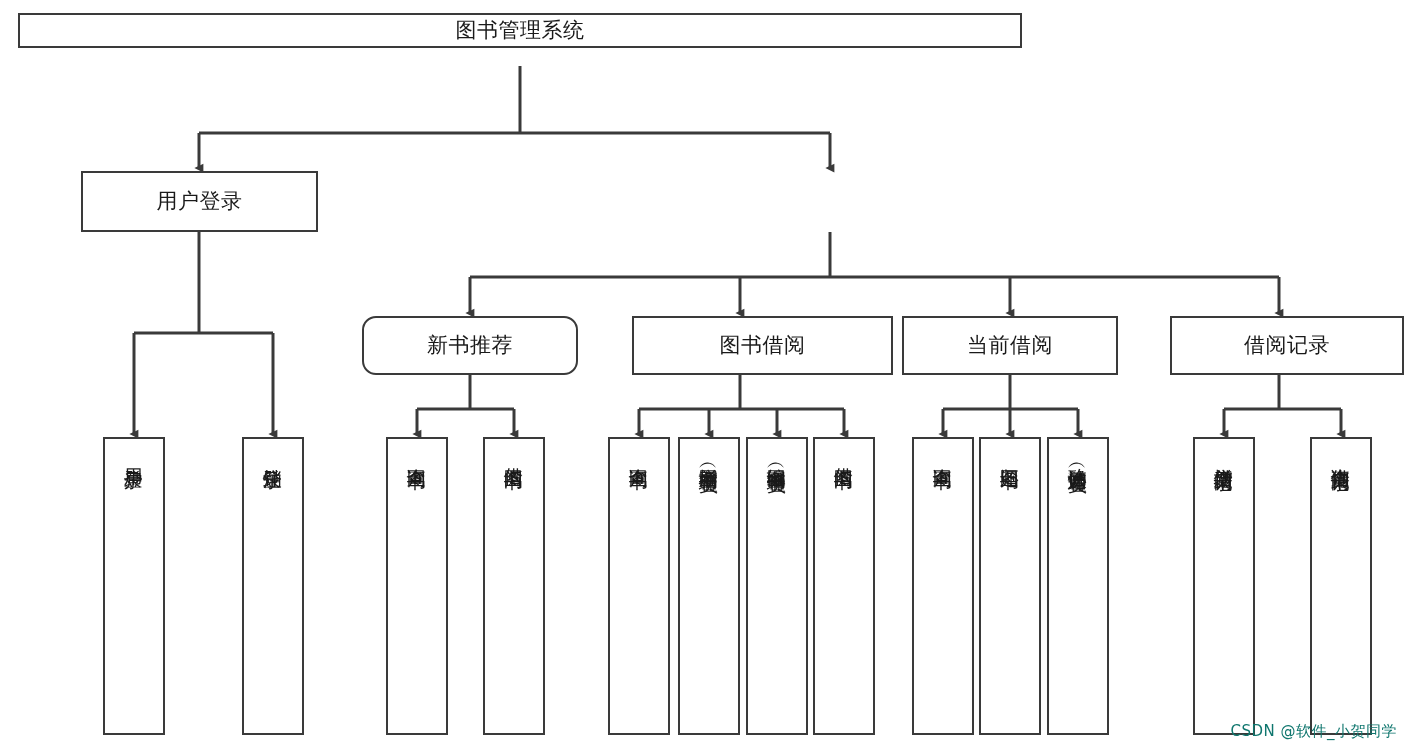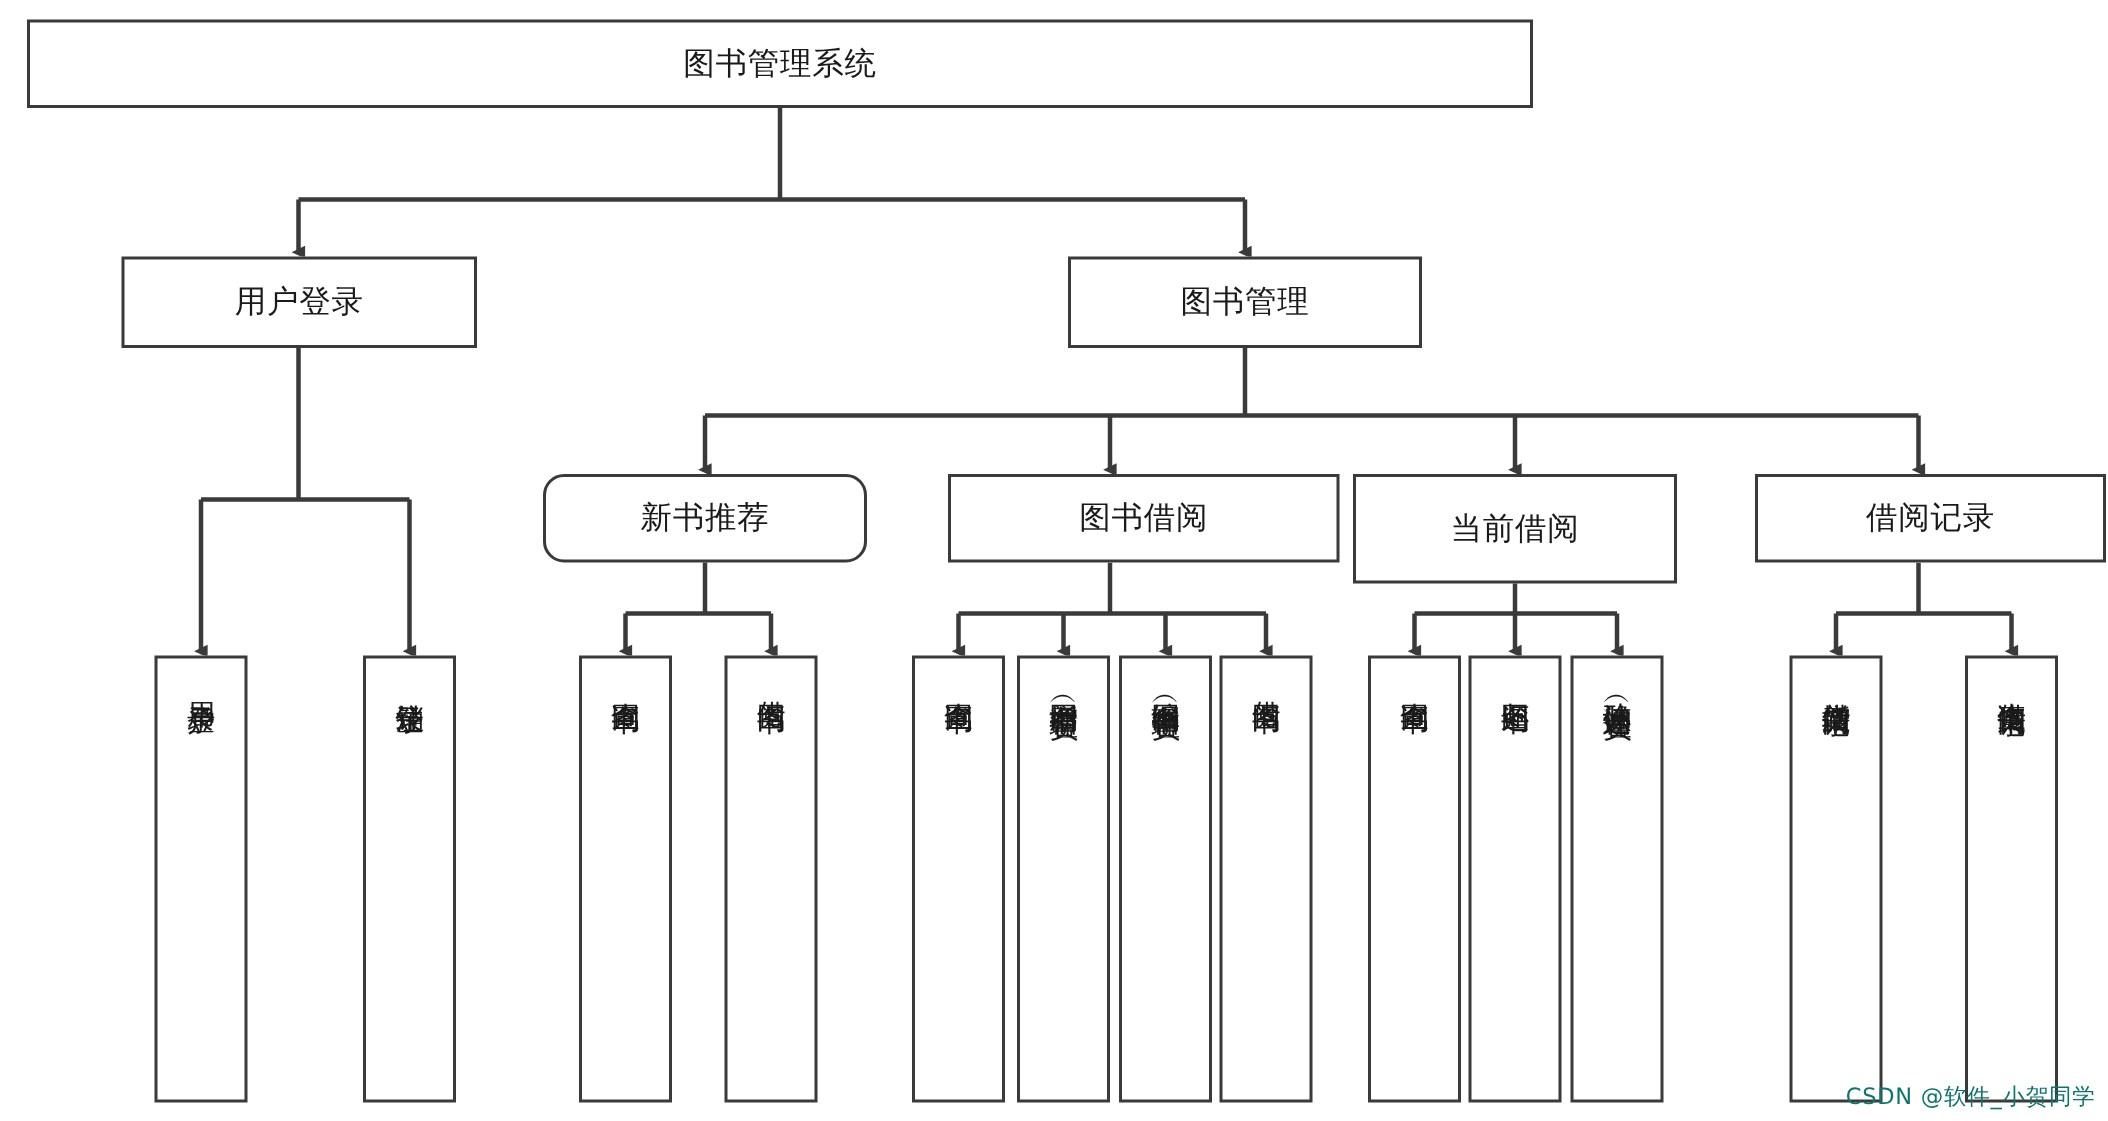--- a/index.html
+++ b/index.html
@@ -114,38 +114,35 @@
       <path d="M1010,409 L1010,434" marker-end="url(#arrow)"></path>
       <path d="M1078,409 L1078,434" marker-end="url(#arrow)"></path>
 
       <path d="M1279,375 L1279,409"></path>
       <path d="M1224,409 L1341,409"></path>
       <path d="M1224,409 L1224,434" marker-end="url(#arrow)"></path>
       <path d="M1341,409 L1341,434" marker-end="url(#arrow)"></path>
     </g>
   </svg>
 
-  <div class="node horiz root" style="left:18px; top:13px; width:1004px; height:59px;">
+  <div class="node horiz root" style="left:18px; top:13px; width:1004px; height:35px;">
     <span class="label">图书管理系统</span>
   </div>
 
   <div class="node horiz" style="left:81px; top:171px; width:237px; height:61px;">
     <span class="label">用户登录</span>
-  </div>
-  <div class="node horiz" style="left:712px; top:171px; width:236px; height:61px;">
-    <span class="label">图书管理</span>
   </div>
 
   <div class="node horiz" style="left:362px; top:316px; width:216px; height:59px;border-radius:14px;">
     <span class="label">新书推荐</span>
   </div>
   <div class="node horiz" style="left:632px; top:316px; width:261px; height:59px;">
     <span class="label">图书借阅</span>
   </div>
-  <div class="node horiz" style="left:902px; top:316px; width:216px; height:73px;">
+  <div class="node horiz" style="left:902px; top:316px; width:216px; height:59px;">
     <span class="label">当前借阅</span>
   </div>
   <div class="node horiz" style="left:1170px; top:316px; width:234px; height:59px;">
     <span class="label">借阅记录</span>
   </div>
 
   <div class="node vert" style="left:103px; top:437px; width:62px; height:298px;">
     <span class="label">用户登录</span>
   </div>
   <div class="node vert" style="left:242px; top:437px; width:62px; height:298px;">

